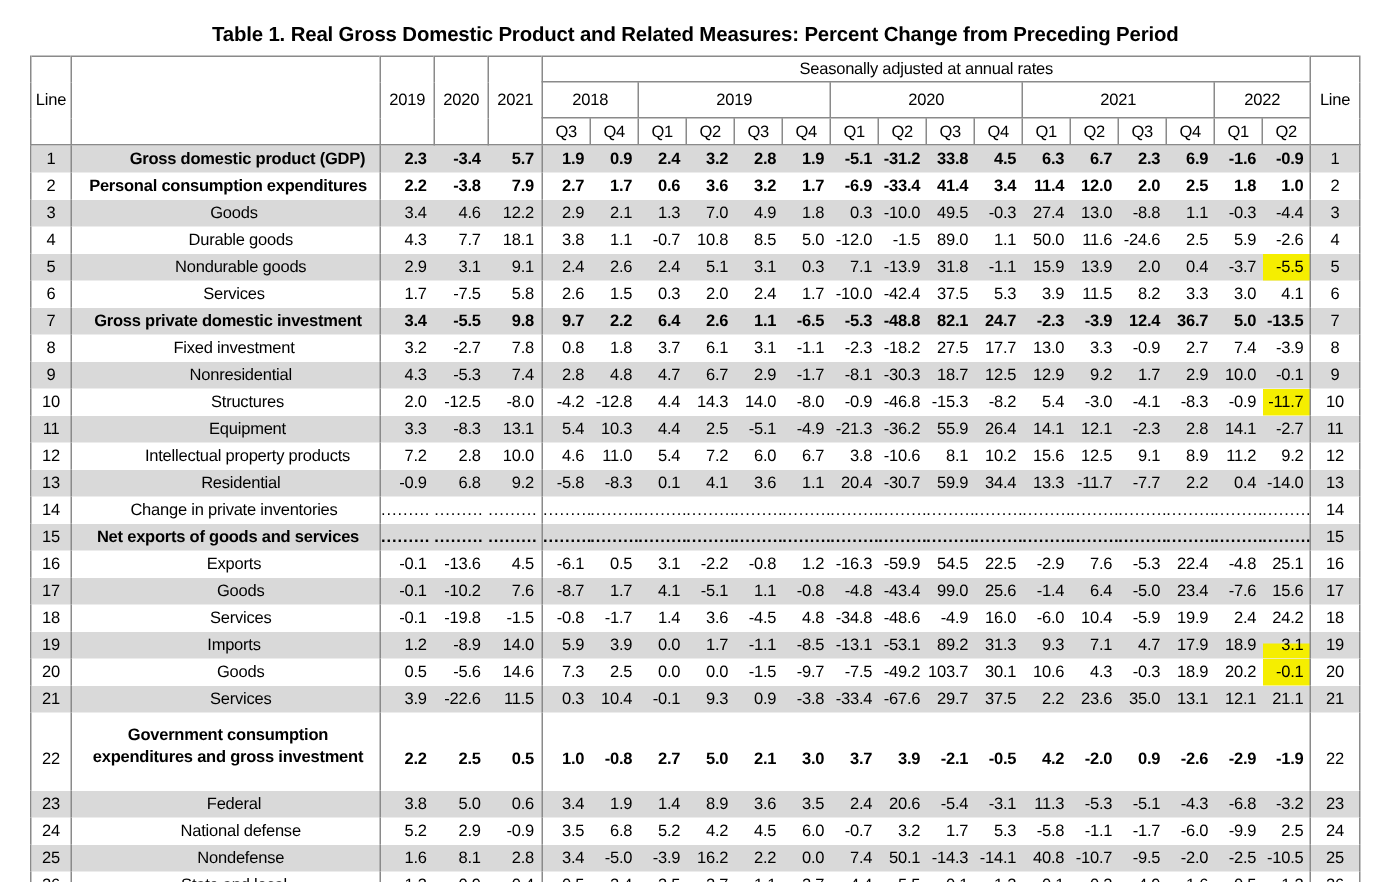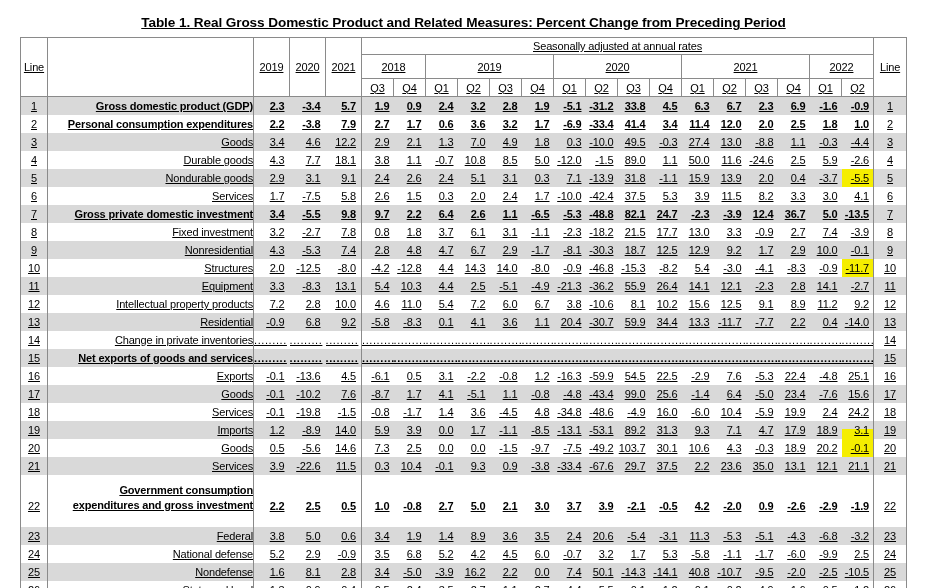--- a/index.html
+++ b/index.html
@@ -1,21 +1,21 @@
 <!DOCTYPE html>
 <html style="--hl: #f5ee00; --bd: #8a8a8a;"><head>
 <meta charset="utf-8">
 <style>
   :root{ --bd:#8a8a8a; }
   html,body{margin:0;padding:0;}
   body{
     width:927px;height:588px;background:#fff;color:#000;
     font-family:"Liberation Sans",sans-serif;overflow:hidden;
   }
-  .page{position:relative;width:927px;height:588px;text-decoration:underline;}
+  .page{position:relative;width:927px;height:588px;}
   .title{
     margin:0;padding:15px 10px 7px 10px;text-align:center;
     font-size:13.6px;font-weight:bold;letter-spacing:-0.1px;
   }
   table{
     margin-left:20px;width:887px;border-collapse:collapse;table-layout:fixed;
     border-top:1px solid var(--bd);
   }
   col.w-line{width:27px;} col.w-label{width:206px;}
   col.w-y{width:36px;} col.w-q{width:32px;} col.w-rline{width:33px;}
@@ -30,21 +30,21 @@
   th.hy{border-left:1px solid var(--bd);border-right:1px solid var(--bd);}
   th.g, th.q{border-left:1px solid var(--bd);}
   th.hline-l{border-left:1px solid var(--bd);border-right:1px solid var(--bd);}
   th.hline-r{border-left:1px solid var(--bd);border-right:1px solid var(--bd);}
   th.hlabel{border-right:1px solid var(--bd);}
 
   tbody td{height:18px;}
   tr.tall td{height:35px;vertical-align:bottom;padding-bottom:15px;margin-top:44px;}
   tr.cut td{height:6px;}
   .c-line{text-align:center;border-left:1px solid var(--bd);border-right:1px solid var(--bd);}
-  .c-label{text-align:right;}
+  .c-label{text-align:center;}
   .c-label{border-right:1px solid var(--bd);}
   .c-annual{text-align:right;padding-right:5px;}
   .c-y3{border-right:1px solid var(--bd);}
   .c-q{text-align:right;padding-right:4px;}
   .c-rline{text-align:center;border-left:1px solid var(--bd);border-right:1px solid var(--bd);}
   tr.shaded{background:#d9d9d9;}
   tr.bold .c-label, tr.bold .c-annual, tr.bold .c-q{font-weight:bold;}
   td.hl{background:var(--hl);}
   td.hl-partial{background-image:linear-gradient(to bottom, rgba(0,0,0,0) 0 45%, var(--hl) 45% 100%);}
   .dots{display:block;text-align:center;letter-spacing:0.6px;padding-right:2px;}
@@ -293,21 +293,21 @@
           <td class="c-annual">-2.7</td>
           <td class="c-annual c-y3">7.8</td>
           <td class="c-q">0.8</td>
           <td class="c-q">1.8</td>
           <td class="c-q">3.7</td>
           <td class="c-q">6.1</td>
           <td class="c-q">3.1</td>
           <td class="c-q">-1.1</td>
           <td class="c-q">-2.3</td>
           <td class="c-q">-18.2</td>
-          <td class="c-q">21.5</td>
+          <td class="c-q">27.5</td>
           <td class="c-q">17.7</td>
           <td class="c-q">13.0</td>
           <td class="c-q">3.3</td>
           <td class="c-q">-0.9</td>
           <td class="c-q">2.7</td>
           <td class="c-q">7.4</td>
           <td class="c-q">-3.9</td>
           <td class="c-rline">8</td>
         </tr>
         <tr class="shaded">

